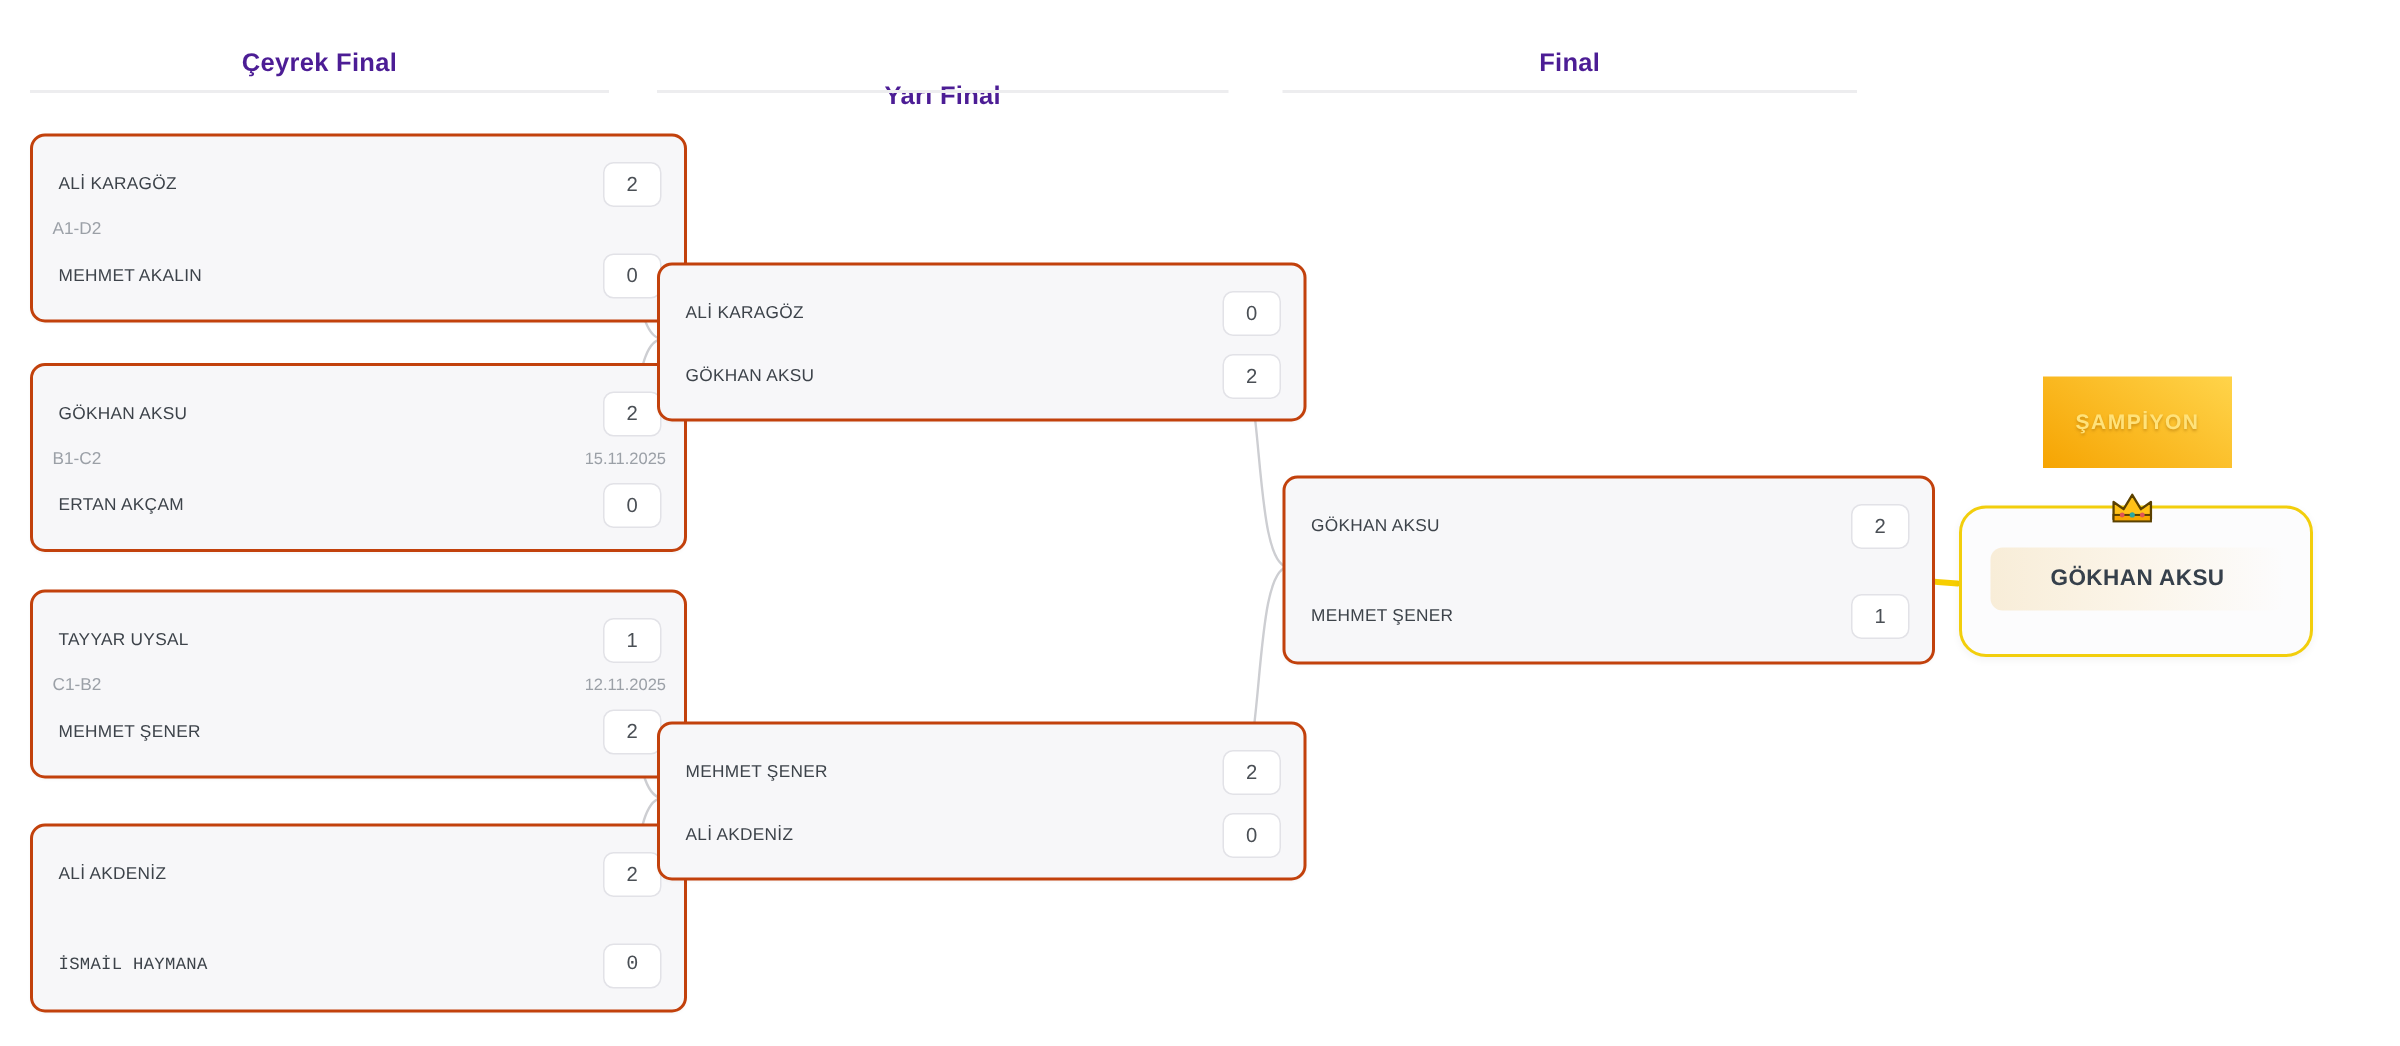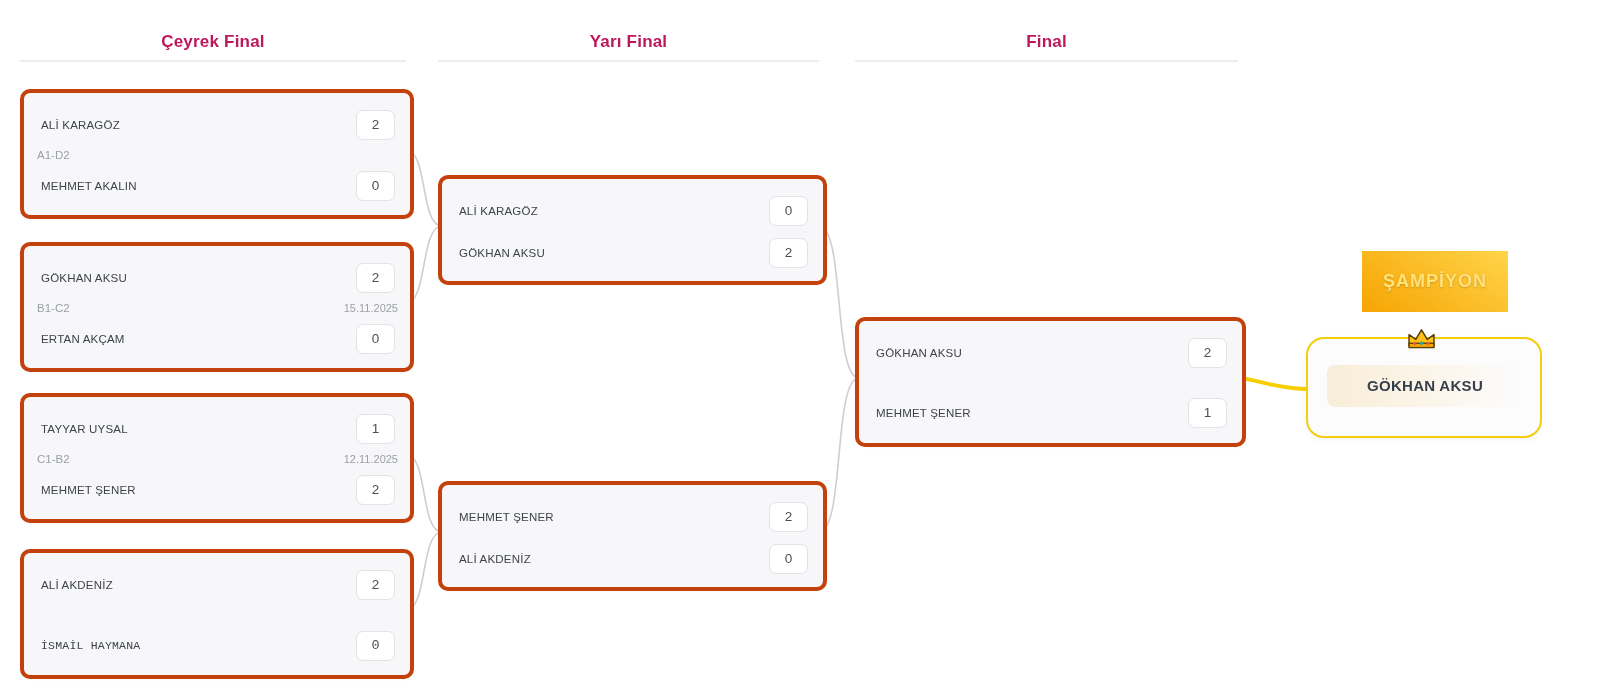--- a/index.html
+++ b/index.html
@@ -3,31 +3,31 @@
 <meta charset="utf-8">
 <style>
   html,body{margin:0;padding:0;background:#ffffff;}
   .stage{
     position:relative;width:1600px;height:697px;background:#ffffff;overflow:hidden;
     font-family:"Liberation Sans","DejaVu Sans",sans-serif;
   }
   
   .round-title{
     position:absolute;top:31px;height:22px;line-height:22px;text-align:center;
-    font-size:17px;font-weight:700;color:#be185d;letter-spacing:.2px;
+    font-size:17px;font-weight:700;color:#4c1d95;letter-spacing:.2px;
   }
   .round-divider{position:absolute;top:60px;height:2px;background:#ededef;}
 
   
   .connectors{position:absolute;left:0;top:0;width:1600px;height:697px;z-index:0;pointer-events:none;}
 
   
   .match-card{
-    position:absolute;background:#f7f7f9;border:4px solid #c2410c;border-radius:10px;
-    box-shadow:0 1px 2px rgba(0,0,0,.03);z-index:1;
+    position:absolute;background:#f7f7f9;border:2px solid #c2410c;border-radius:10px;
+    box-shadow:0 1px 2px rgba(0,0,0,.03);z-index:1;padding-left:48px;
   }
   .prow{position:absolute;left:0;right:0;height:30px;}
   .player-name{
     position:absolute;left:17px;top:0;line-height:30px;
     font-size:11.5px;color:#3d434a;letter-spacing:.2px;white-space:nowrap;
   }
   .score-box{
     position:absolute;right:15px;top:0;width:37px;height:28px;
     background:#ffffff;border:1px solid #e2e2e7;border-radius:7px;
     text-align:center;line-height:28px;font-size:13.5px;color:#4a4f55;
@@ -36,23 +36,23 @@
     position:absolute;left:13px;top:0;line-height:30px;
     font-size:11.5px;color:#9ba0a7;white-space:nowrap;
   }
   .match-date{
     position:absolute;right:12px;top:0;line-height:30px;
     font-size:11px;color:#9ba0a7;white-space:nowrap;
   }
 
   
   .champion-banner{
-    position:absolute;left:1362px;top:251px;width:146px;height:61px;
+    position:absolute;left:1362px;top:251px;width:126px;height:61px;
     background:linear-gradient(215deg,#FFD44A 0%,#F6A402 100%);
-    text-align:center;line-height:61px;font-size:18px;font-weight:700;
+    text-align:center;line-height:61px;font-size:14px;font-weight:700;
     letter-spacing:1px;color:#FFE27A;text-shadow:0 1px 2px rgba(160,100,0,.45);
     z-index:2;
   }
   .champion-card{
     position:absolute;left:1306px;top:337px;width:236px;height:101px;
     background:#fcfcfd;border:2.5px solid #F2CE0C;border-radius:18px;
     box-shadow:0 2px 6px rgba(0,0,0,.05);box-sizing:border-box;z-index:2;
   }
   .crown-icon{position:absolute;left:1406px;top:327px;width:31px;height:23px;z-index:3;}
   .champion-strip{
@@ -73,21 +73,21 @@
       <path d="M406,303 C428,303 420,226 442,226"></path>
       <path d="M406,454 C428,454 420,532 442,532"></path>
       <path d="M406,610 C428,610 420,532 442,532"></path>
       <path d="M819,226 C845,226 833,378 859,378"></path>
       <path d="M819,532 C845,532 833,378 859,378"></path>
     </g>
     <path d="M1232,377 C1258,379 1272,388 1305,389" fill="none" stroke="#F7CE00" stroke-width="4" stroke-linecap="round"></path>
   </svg>
 
   <div class="round-title" style="left:20px;width:386px;">Çeyrek Final</div>
-  <div class="round-title" style="left:438px;width:381px;">Yarı Final</div>
+  <div class="round-title" style="left:438px;width:381px;margin-top:22px;">Yarı Final</div>
   <div class="round-title" style="left:855px;width:383px;">Final</div>
   <div class="round-divider" style="left:20px;width:386px;"></div>
   <div class="round-divider" style="left:438px;width:381px;"></div>
   <div class="round-divider" style="left:855px;width:383px;"></div>
 
   <div class="match-card" style="left:20px;top:89px;width:386px;height:122px;">
     <div class="prow" style="top:17px;">
       <span class="player-name">ALİ KARAGÖZ</span>
       <span class="score-box">2</span>
     </div>

